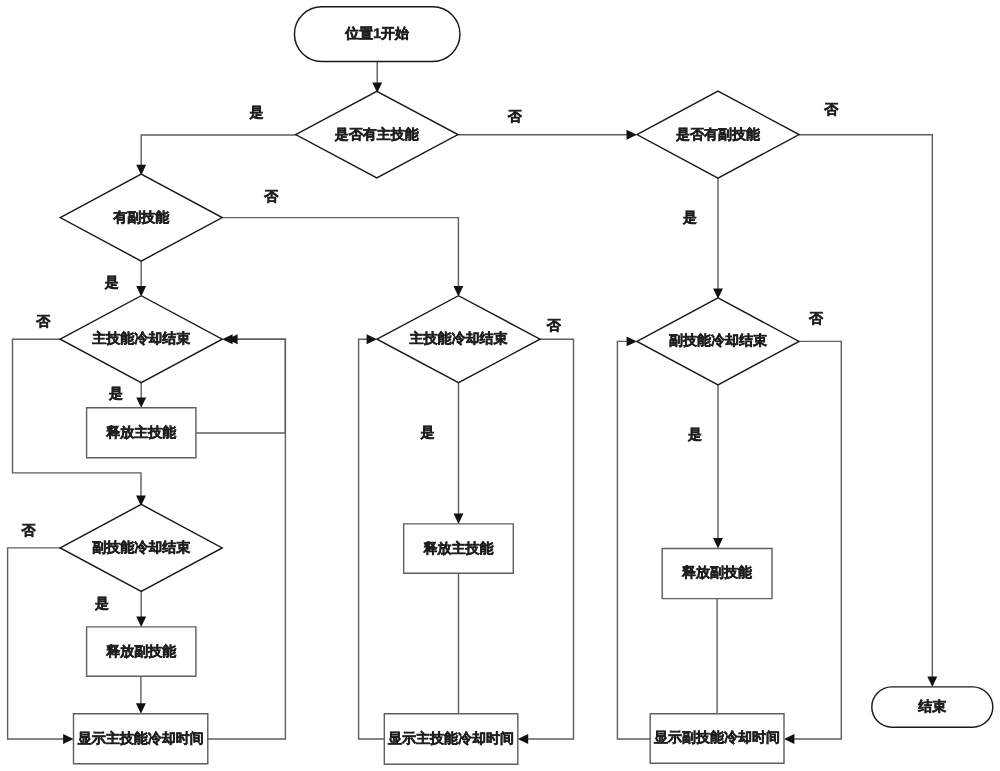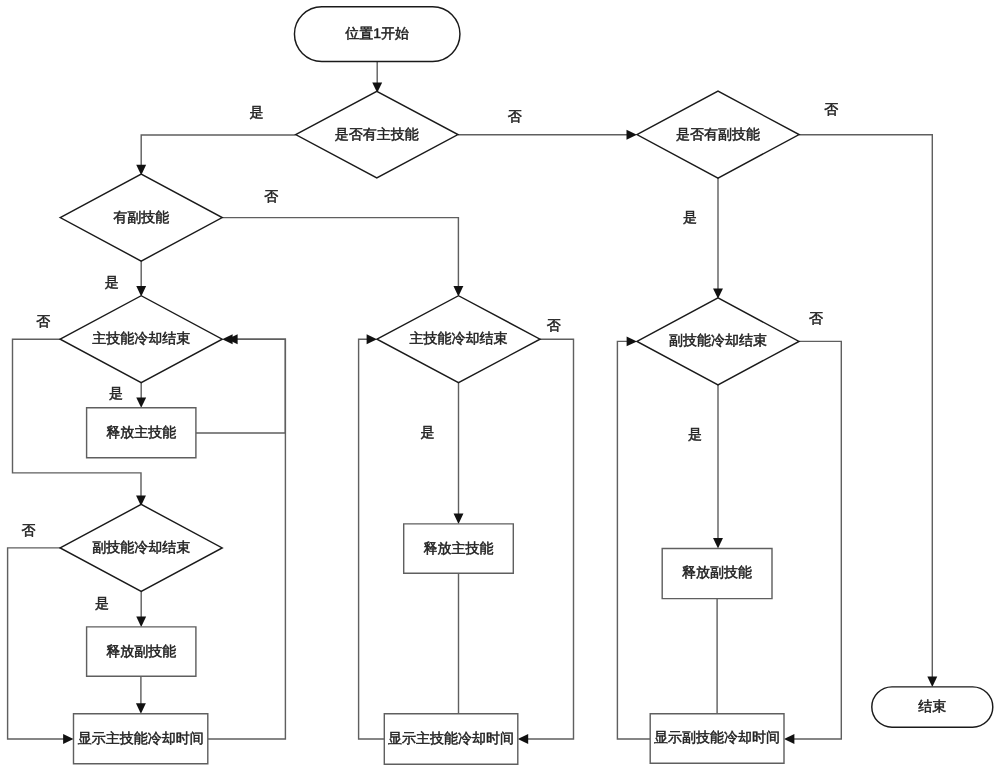--- a/index.html
+++ b/index.html
@@ -1,17 +1,17 @@
 <!DOCTYPE html>
 <html><head>
 <meta charset="utf-8">
 <title>Flowchart</title>
 <style>
   html,body{margin:0;padding:0;background:#ffffff;-webkit-font-smoothing:antialiased;text-rendering:geometricPrecision;}
-  #page{position:relative;width:1000px;height:771px;background:#ffffff;overflow:hidden;}
+  #page{position:relative;width:1000px;height:771px;background:#ffffff;overflow:hidden;font-weight:bold;}
   svg#chart{display:block;width:1000px;height:771px;}
   .node-text,.edge-label{
     -webkit-font-smoothing:antialiased;
     font-family:"Liberation Sans",sans-serif;
     font-size:14.0px;
     fill:#1f1f1f;stroke:#1f1f1f;stroke-width:0.5;paint-order:stroke fill;
     text-anchor:middle;dominant-baseline:central;
   }
   .shape-decision,.shape-terminator{fill:#ffffff;stroke:#1a1a1a;stroke-width:1.45;stroke-linejoin:miter;}
   .shape-process{fill:#ffffff;stroke:#5f5f5f;stroke-width:1.42;stroke-linejoin:miter;}

